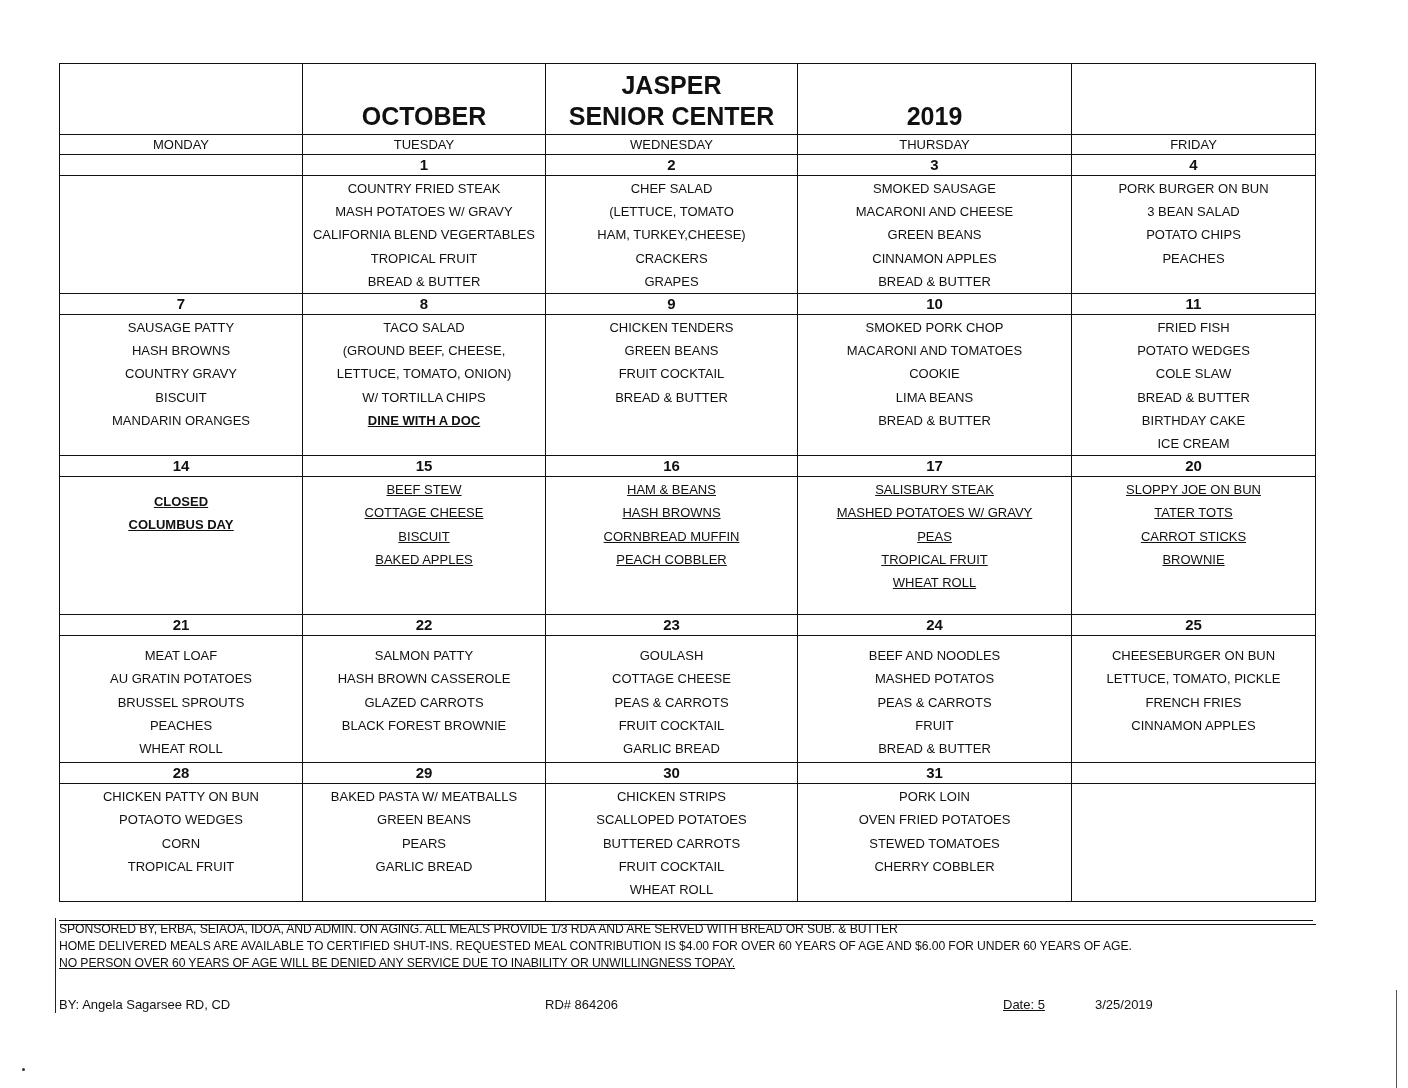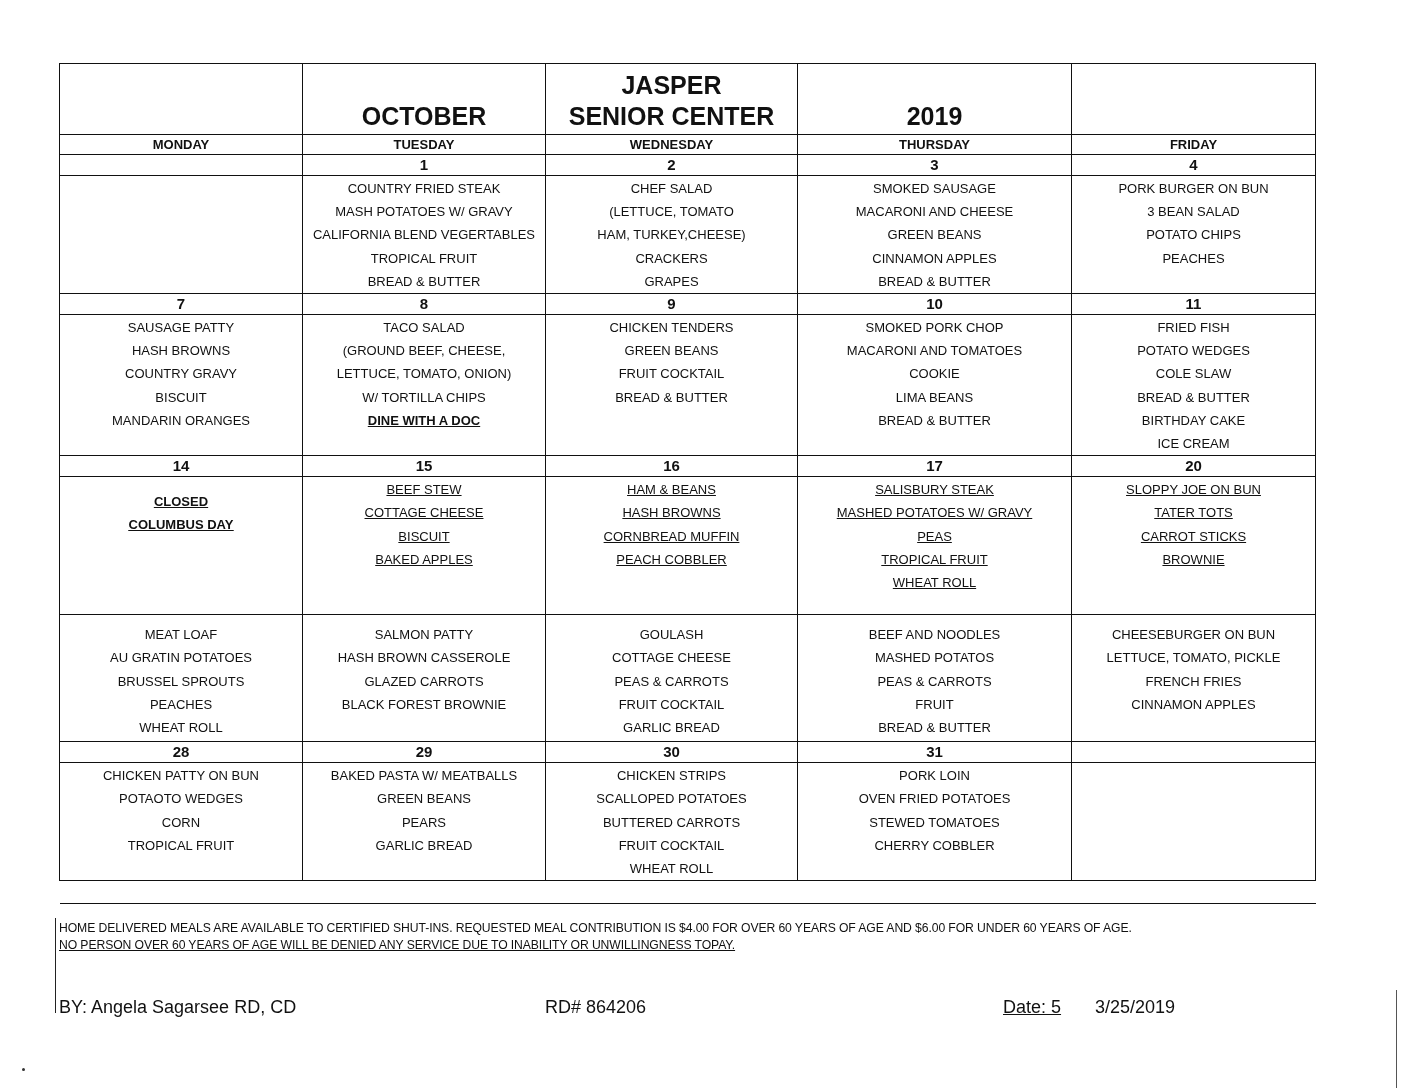--- a/index.html
+++ b/index.html
@@ -7,39 +7,39 @@
     width: 1408px; height: 1088px; position: relative; overflow: hidden;
     font-family: "Liberation Sans", "DejaVu Sans", sans-serif; color: #111;
   }
   .sheet { position: absolute; left: 59px; top: 63px; width: 1256px; }
   table.cal { border-collapse: collapse; width: 1256px; table-layout: fixed; }
   table.cal td { border: 1.5px solid #111; padding: 0; text-align: center; vertical-align: top; }
   col.c1 { width: 243px; } col.c2 { width: 243px; } col.c3 { width: 252px; }
   col.c4 { width: 274px; } col.c5 { width: 244px; }
 
   tr.title-row td { height: 68px; vertical-align: bottom; font-weight: bold; font-size: 25px; line-height: 31px; padding-bottom: 2px; }
-  tr.dow-row td { height: 19px; font-weight: bold; font-size: 13px; line-height: 19px; }
+  tr.dow-row td { height: 19px; font-weight: normal; font-size: 13px; line-height: 19px; }
   tr.num-row td { height: 20px; font-weight: bold; font-size: 15px; line-height: 20px; }
   tr.meal-row td { font-size: 13px; line-height: 23.2px; padding-top: 1px; white-space: nowrap; overflow: hidden; }
   tr.r1 td { height: 115px; }
   tr.r2 td { height: 135px; }
   tr.r3 td { height: 136px; text-decoration: underline; }
   tr.r4 td { height: 118px; }
   tr.r5 td { height: 116px; }
   tr.blank-row td { height: 22px; border-right: none; }
   tr.blank-row td.fill { border-left: none; }
   .closed { padding-top: 12px; font-weight: bold; }
   .u { text-decoration: underline; font-weight: bold; }
   .meal-line { display: block; }
 
   .footer { position: absolute; left: 59px; top: 920px; width: 1256px; font-size: 12.2px; line-height: 17px; letter-spacing: -0.1px; }
   .footer .line { display: block; white-space: nowrap; }
   .footer .line1 { border-top: 1.5px solid #111; width: 1254px; }
   .footer .ul { text-decoration: underline; }
-  .sig { position: absolute; top: 997px; font-size: 18px; }
+  .sig { position: absolute; top: 997px; font-size: 13px; }
   .sig.by { left: 59px; } .sig.rd { left: 545px; } .sig.date { left: 1003px; } .sig.dateval { left: 1095px; }
   .date-label { text-decoration: underline; }
   .left-rule { position: absolute; left: 55px; top: 918px; width: 1px; height: 95px; background: #222; }
   .right-rule { position: absolute; left: 1396px; top: 990px; width: 1px; height: 98px; background: #555; }
   .dot { position: absolute; left: 22px; top: 1068px; width: 3px; height: 3px; background: #333; border-radius: 50%; }
 </style>
 </head>
 <body>
 
 <div class="sheet">
@@ -189,20 +189,27 @@
             <span class="meal-line">WHEAT ROLL</span>
           </td>
       <td>
             <span class="meal-line">SLOPPY JOE ON BUN</span>
             <span class="meal-line">TATER TOTS</span>
             <span class="meal-line">CARROT STICKS</span>
             <span class="meal-line">BROWNIE</span>
           </td>
     </tr>
 
+    <tr class="num-row">
+      <td>21</td>
+      <td>22</td>
+      <td>23</td>
+      <td>24</td>
+      <td>25</td>
+    </tr>
     <tr class="meal-row r4">
       <td style="padding-top:8px">
             <span class="meal-line">MEAT LOAF</span>
             <span class="meal-line">AU GRATIN POTATOES</span>
             <span class="meal-line">BRUSSEL SPROUTS</span>
             <span class="meal-line">PEACHES</span>
             <span class="meal-line">WHEAT ROLL</span>
           </td>
       <td style="padding-top:8px">
             <span class="meal-line">SALMON PATTY</span>
@@ -270,20 +277,21 @@
     <tr class="blank-row">
       <td colspan="5" class="fill"></td>
     </tr>
   </tbody>
     </table>
 </div>
 
 <div class="left-rule"></div>
 
 <div class="footer">
+  <span class="line line1">SPONSORED BY, ERBA, SEIAOA, IDOA, AND ADMIN. ON AGING. ALL MEALS PROVIDE 1/3 RDA AND ARE SERVED WITH BREAD OR SUB. &amp; BUTTER</span>
   <span class="line">HOME DELIVERED MEALS ARE AVAILABLE TO CERTIFIED SHUT-INS. REQUESTED MEAL CONTRIBUTION  IS $4.00 FOR OVER 60 YEARS OF AGE AND $6.00 FOR UNDER 60 YEARS OF AGE.</span>
   <span class="line ul">NO PERSON OVER 60 YEARS OF AGE WILL BE DENIED ANY SERVICE DUE TO INABILITY OR UNWILLINGNESS TOPAY.</span>
 </div>
 
 <div class="sig by">BY:  Angela Sagarsee RD, CD</div>
 <div class="sig rd">RD#    864206</div>
 <div class="sig date date-label">Date:    5</div>
 <div class="sig dateval">3/25/2019</div>
 
 <div class="right-rule"></div>

